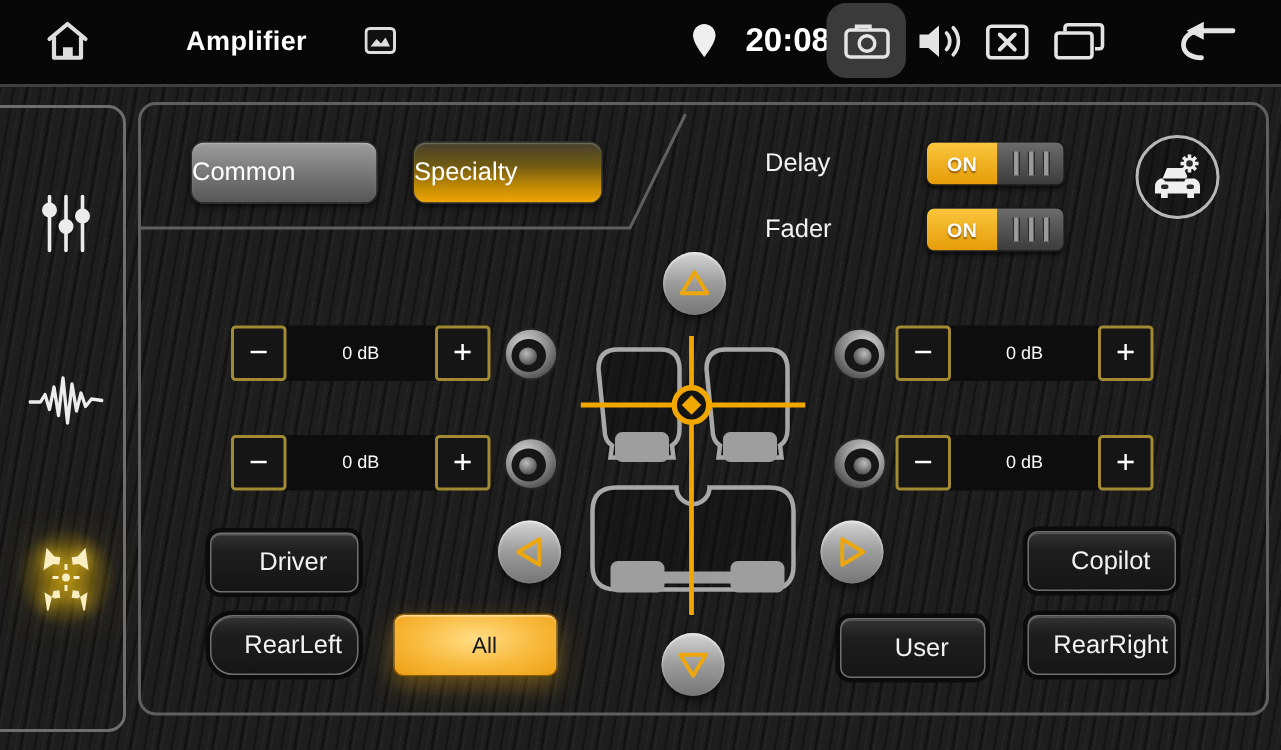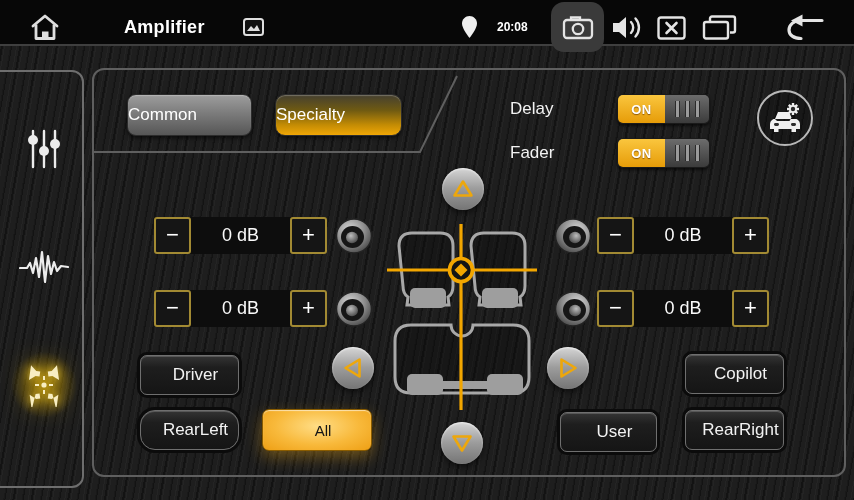--- a/index.html
+++ b/index.html
@@ -6,24 +6,24 @@
   .stage{
     position:relative;width:854px;height:500px;overflow:hidden;
     font-family:"Liberation Sans",sans-serif;color:#eee;
     background:
       repeating-linear-gradient(100deg, rgba(255,255,255,0.028) 0 1px, transparent 1px 6px),
       repeating-linear-gradient(100deg, rgba(0,0,0,0.38) 0 2px, transparent 2px 9px),
       #1e1e1e;
   }
   .abs{position:absolute;}
   
-  .topbar{left:0;top:0;width:854px;height:46px;background:#070707;border-bottom:2px solid #3f3f3f;box-sizing:border-box;}
+  .topbar{left:0;top:0;width:854px;height:58px;background:#070707;border-bottom:2px solid #3f3f3f;box-sizing:border-box;}
   .topbar svg{display:block;}
   .title{font-size:18px;font-weight:bold;line-height:52px;color:#fff;letter-spacing:.3px;}
-  .time{font-size:12px;font-weight:bold;line-height:52px;color:#fff;}
+  .time{font-size:22px;font-weight:bold;line-height:52px;color:#fff;}
   .cam-pill{left:551px;top:2px;width:53px;height:50px;border-radius:13px;background:#3a3a3a;display:flex;align-items:center;justify-content:center;}
   
   .sidebar{left:-14px;top:70px;width:98px;height:418px;border:2px solid #6e6e6e;border-radius:12px;box-sizing:border-box;}
   .side-item{display:flex;align-items:center;justify-content:center;}
   .halo{left:10px;top:352px;width:68px;height:66px;border-radius:50%;
         background:radial-gradient(circle,rgba(232,180,0,.55) 0%,rgba(232,180,0,.18) 45%,transparent 70%);}
   .glow svg{filter:drop-shadow(0 0 5px #f7cd2e) drop-shadow(0 0 12px #caa000);}
   
   .panel{left:92px;top:68px;width:754px;height:409px;border:2px solid #5f5f5f;border-radius:12px;box-sizing:border-box;}
   .tab{height:40px;border-radius:9px;border:1px solid #2c2c2c;text-align:left;line-height:40px;font-size:17px;color:#fff;
@@ -39,21 +39,21 @@
   .tg-grip i{display:block;width:3px;height:16px;background:#9a9a9a;border-left:1px solid #2a2a2a;border-right:1px solid #2a2a2a;}
   .circle-btn{width:56px;height:56px;border-radius:50%;border:2px solid #b8b8b8;box-sizing:border-box;
               display:flex;align-items:center;justify-content:center;background:rgba(0,0,0,.2);}
   .arrow-btn{width:42px;height:42px;border-radius:50%;
              background:linear-gradient(180deg,#d6d6d6,#9d9d9d 48%,#757575);
              box-shadow:0 3px 6px rgba(0,0,0,.55), inset 0 1px 2px rgba(255,255,255,.65);
              display:flex;align-items:center;justify-content:center;}
   .strip{height:37px;background:#0d0d0d;border-radius:3px;display:flex;}
   .sqbtn{width:37px;height:37px;box-sizing:border-box;border:2px solid #a28a33;border-radius:3px;background:#151515;
          color:#fff;font-size:22px;line-height:32px;text-align:center;}
-  .val{flex:1;text-align:center;font-size:18px;color:#fafafa;line-height:37px;}
+  .val{flex:1;text-align:center;font-size:12px;color:#fafafa;line-height:37px;}
   .preset{height:40px;border-radius:7px;border:1px solid #6f6f6f;box-sizing:border-box;text-align:center;line-height:38px;
           font-size:17px;color:#f2f2f2;background:linear-gradient(180deg,#343434,#1e1e1e 30%,#151515);
           box-shadow:0 0 0 3px #0b0b0b, inset 0 1px 0 rgba(255,255,255,.18);padding-left:12px;}
   .preset.gold{border:1px solid #8a5c00;color:#151515;font-size:15px;
           background:radial-gradient(ellipse at 50% 40%,#ffdd85 0%,#f8b93b 55%,#ee9f14 100%);
           box-shadow:0 6px 16px rgba(242,170,20,.38), inset 0 1px 1px rgba(255,255,255,.6);}
 </style>
 </head>
 <body>
 
@@ -150,21 +150,21 @@
     </svg>
   </div>
 
   <div class="abs panel">
 
     <svg class="abs" style="left:0;top:0;" width="400" height="100" viewBox="0 0 400 100">
       <path d="M0 82 H326 L363 6" fill="none" stroke="#5f5f5f" stroke-width="2"></path>
     </svg>
 
     <div class="abs tab gray" style="left:33px;top:24px;width:123px;">Common</div>
-    <div class="abs tab gold" style="left:181px;top:24px;width:125px;border-radius:10px;">Specialty</div>
+    <div class="abs tab gold" style="left:181px;top:24px;width:125px;">Specialty</div>
 
     <div class="abs lbl" style="left:416px;top:25px;">Delay</div>
     <div class="abs toggle" style="left:523px;top:24px;">
       <div class="tg-on">ON</div>
       <div class="tg-grip">
           <i></i>
           <i></i>
           <i></i>
         </div>
     </div>

